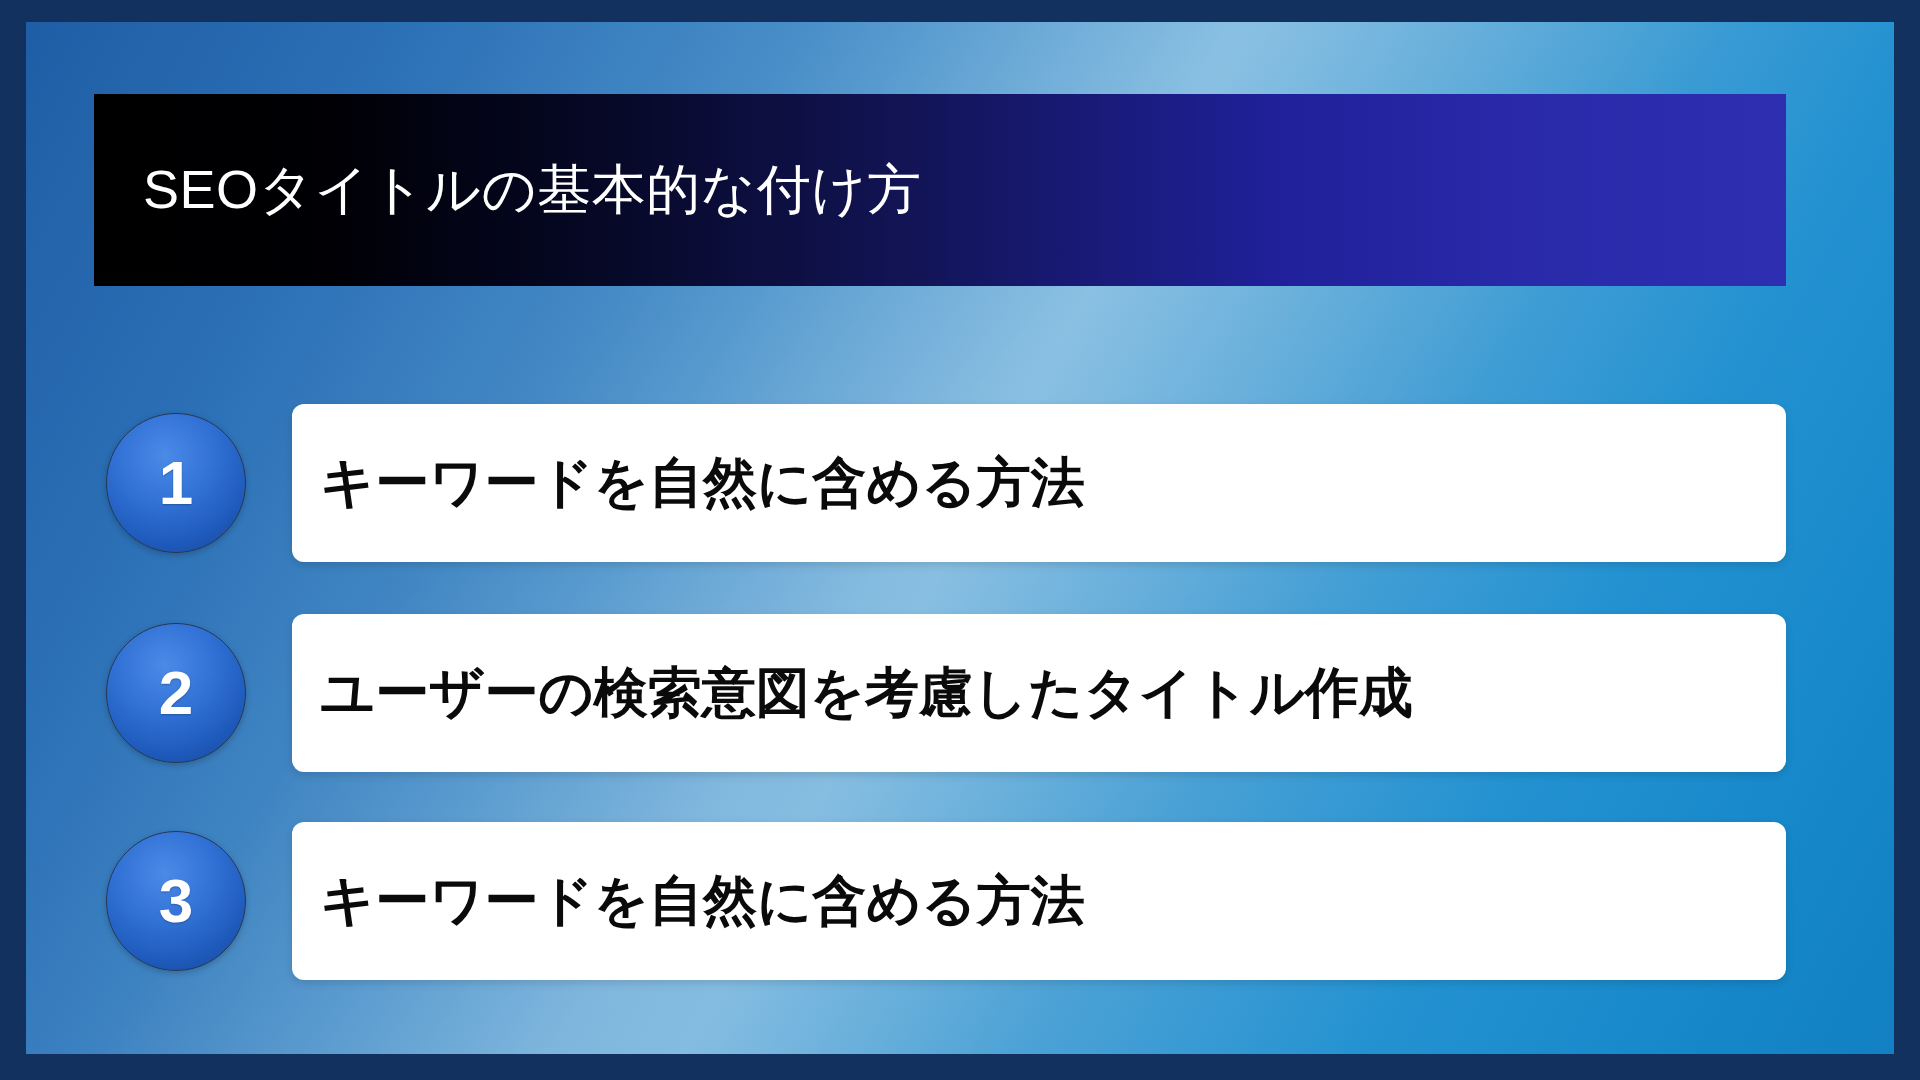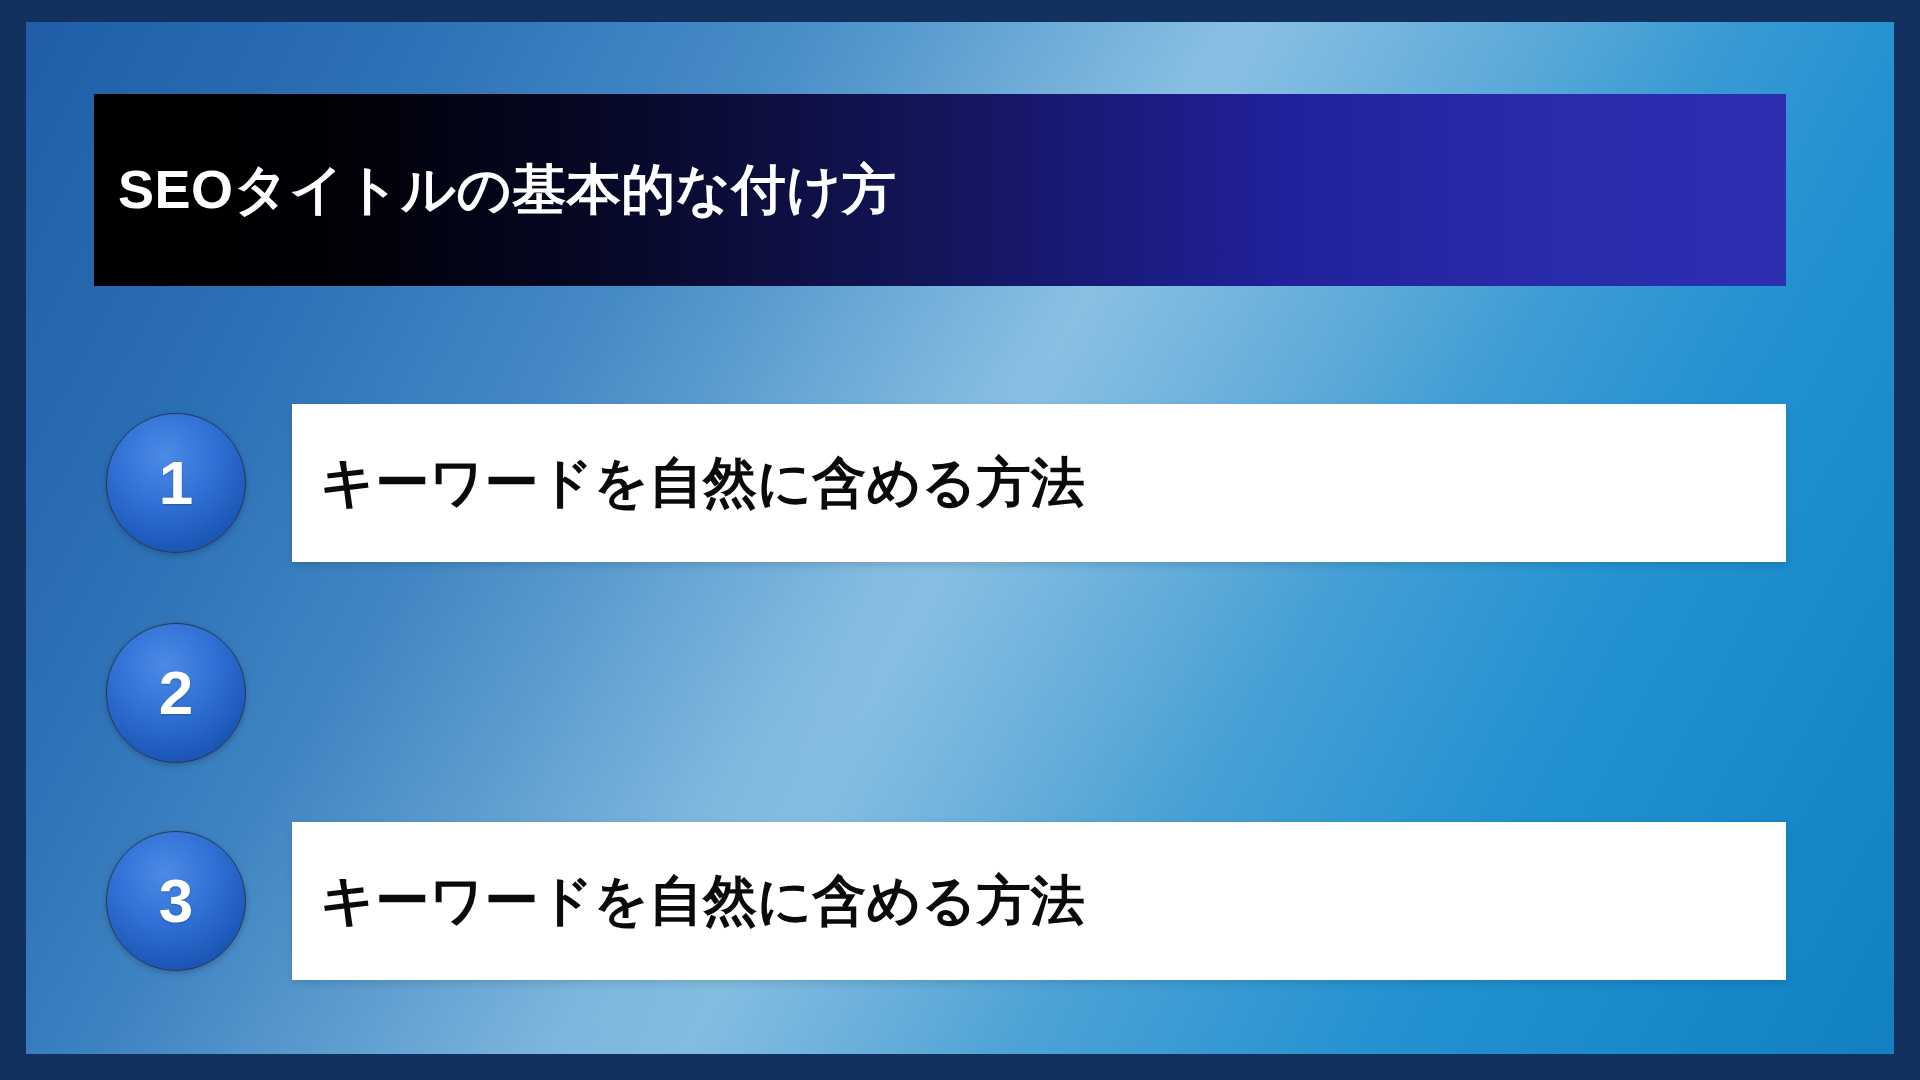--- a/index.html
+++ b/index.html
@@ -56,24 +56,25 @@
       #121455 48%,
       #20209a 70%,
       #2a2bab 86%,
       #2d2eb0 100%);
     display:flex; align-items:center;
     z-index:3;
   }
   #title-text{
     color:#ffffff;
     font-size:54px;
-    font-weight:bold;
+    font-weight:normal;
     letter-spacing:.5px;
     padding-left:24px;
     white-space:nowrap;
+    margin-left:25px;
   }
 
   
   .row{
     position:absolute;
     left:68px;
     width:1692px;
     height:158px;
     display:flex; align-items:center;
     z-index:2;
@@ -99,21 +100,21 @@
     font-weight:bold;
     line-height:1;
     text-shadow:0 1px 2px rgba(0,0,0,.25);
   }
 
   .card{
     flex:1 1 auto;
     margin-left:46px;
     height:158px;
     background:#ffffff;
-    border-radius:0;
+    border-radius:12px;
     display:flex; align-items:center;
     box-shadow:0 3px 8px rgba(0,0,0,.13);
     overflow:hidden;
   }
   .card-text{
     color:#0a0a0a;
     font-size:54px;
     font-weight:bold;
     padding-left:28px;
     letter-spacing:0px;
@@ -136,20 +137,23 @@
       </div>
       <div class="card">
         <span class="card-text">キーワードを自然に含める方法</span>
       </div>
     </div>
 
     <div class="row" id="row-1">
       <div class="badge">
         <span class="badge-num">2</span>
       </div>
+      <div class="card">
+        <span class="card-text">ユーザーの検索意図を考慮したタイトル作成</span>
+      </div>
     </div>
 
     <div class="row" id="row-2">
       <div class="badge">
         <span class="badge-num">3</span>
       </div>
       <div class="card">
         <span class="card-text">キーワードを自然に含める方法</span>
       </div>
     </div>

